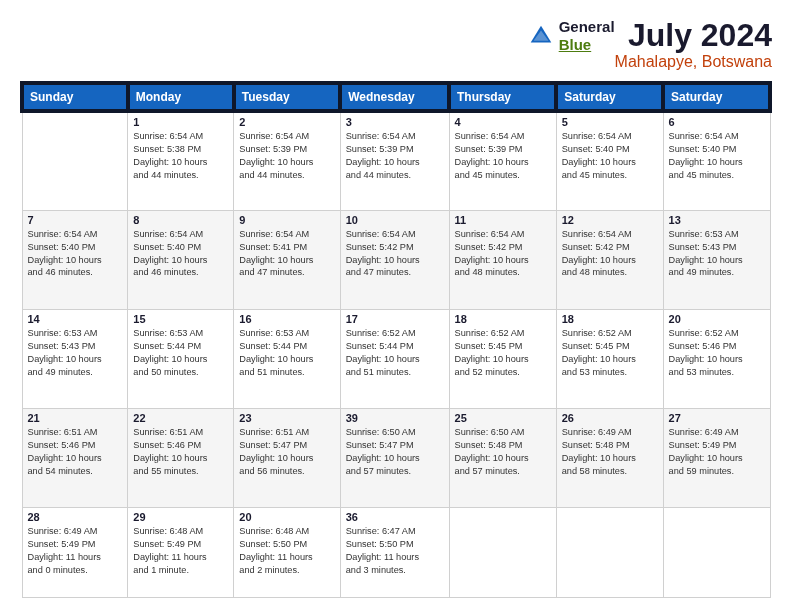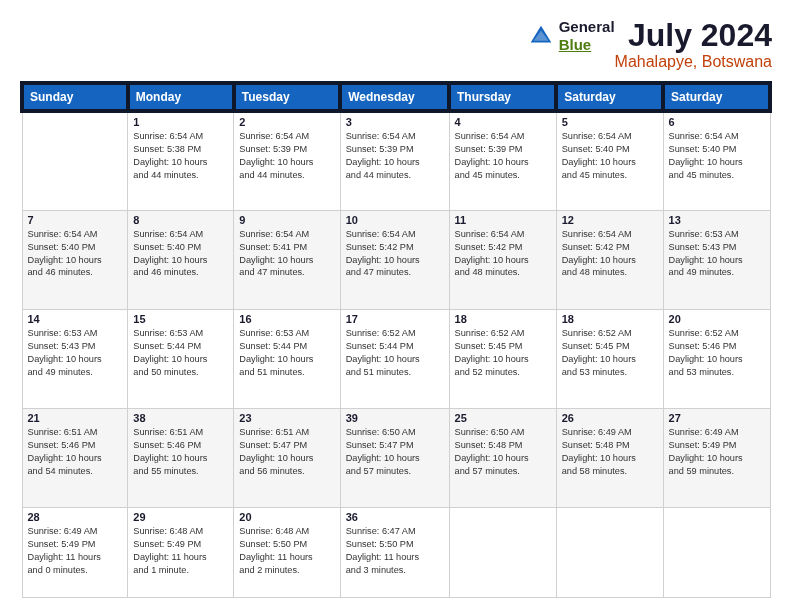--- a/index.html
+++ b/index.html
@@ -220,21 +220,21 @@
             <span class="cell-date">20</span>
             <div class="cell-info">Sunrise: 6:52 AM<br>Sunset: 5:46 PM<br>Daylight: 10 hours<br>and 53 minutes.</div>
           </td>
         </tr>
         <tr class="row-odd">
           <td>
             <span class="cell-date">21</span>
             <div class="cell-info">Sunrise: 6:51 AM<br>Sunset: 5:46 PM<br>Daylight: 10 hours<br>and 54 minutes.</div>
           </td>
           <td>
-            <span class="cell-date">38</span>
+            <span class="cell-date">22</span>
             <div class="cell-info">Sunrise: 6:51 AM<br>Sunset: 5:46 PM<br>Daylight: 10 hours<br>and 55 minutes.</div>
           </td>
           <td>
             <span class="cell-date">23</span>
             <div class="cell-info">Sunrise: 6:51 AM<br>Sunset: 5:47 PM<br>Daylight: 10 hours<br>and 56 minutes.</div>
           </td>
           <td>
             <span class="cell-date">39</span>
             <div class="cell-info">Sunrise: 6:50 AM<br>Sunset: 5:47 PM<br>Daylight: 10 hours<br>and 57 minutes.</div>
           </td>

